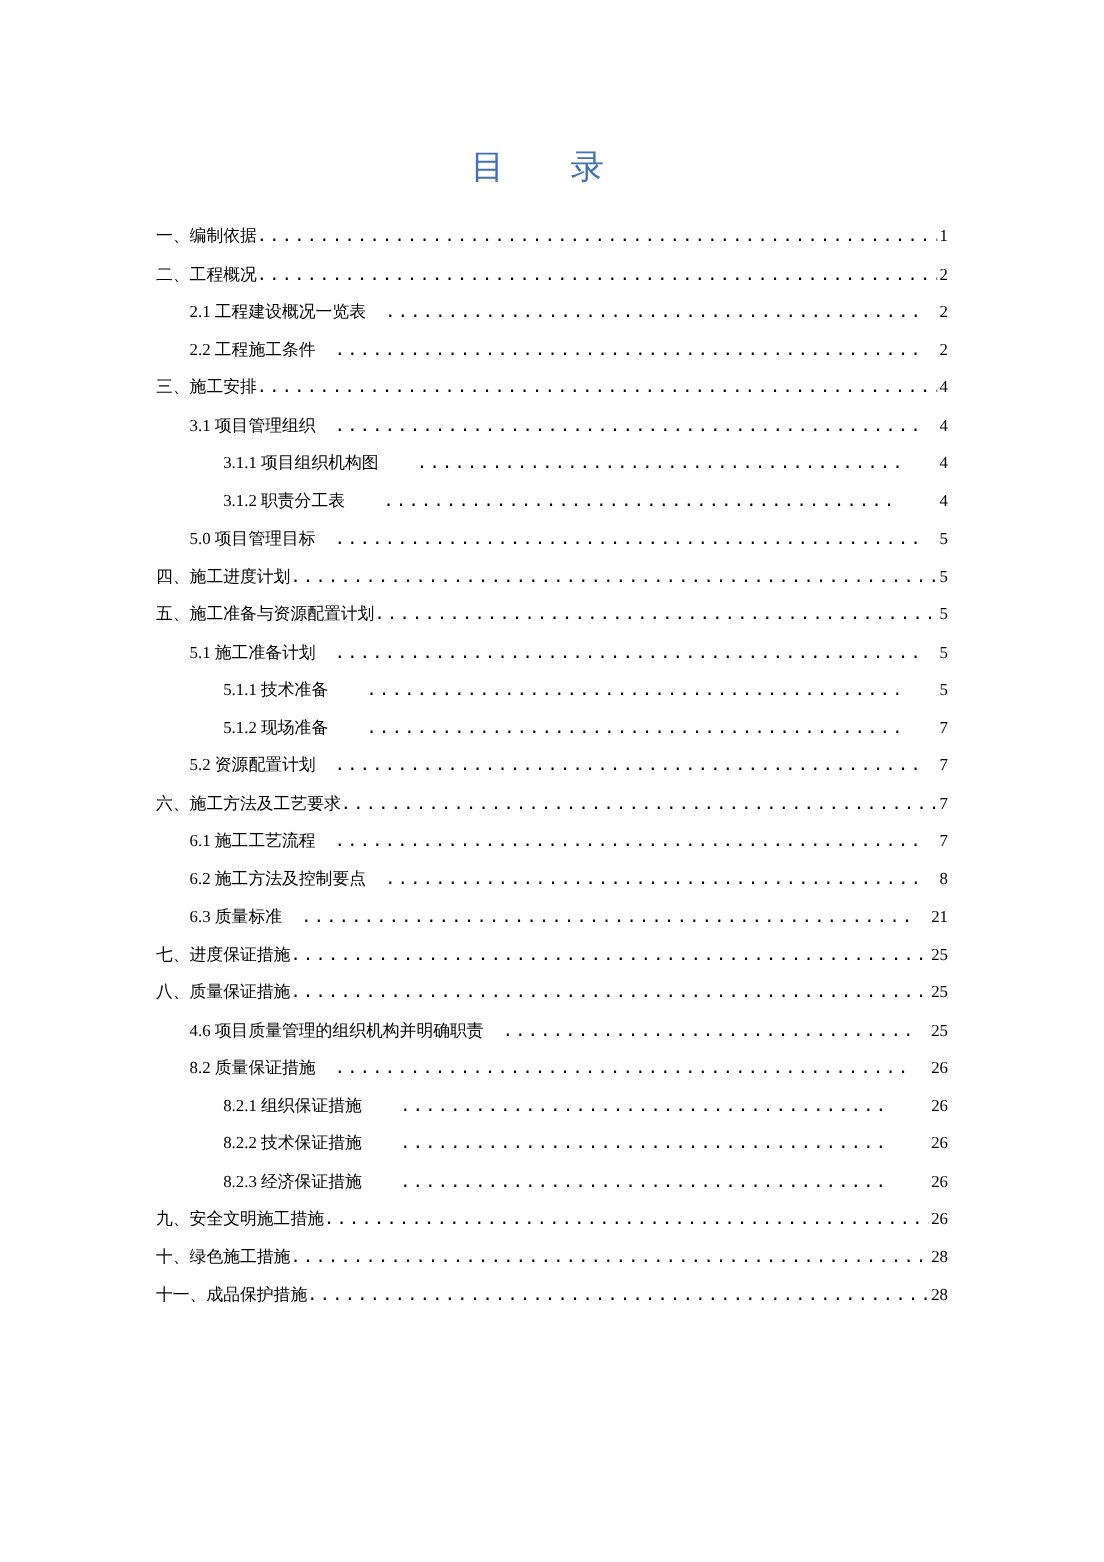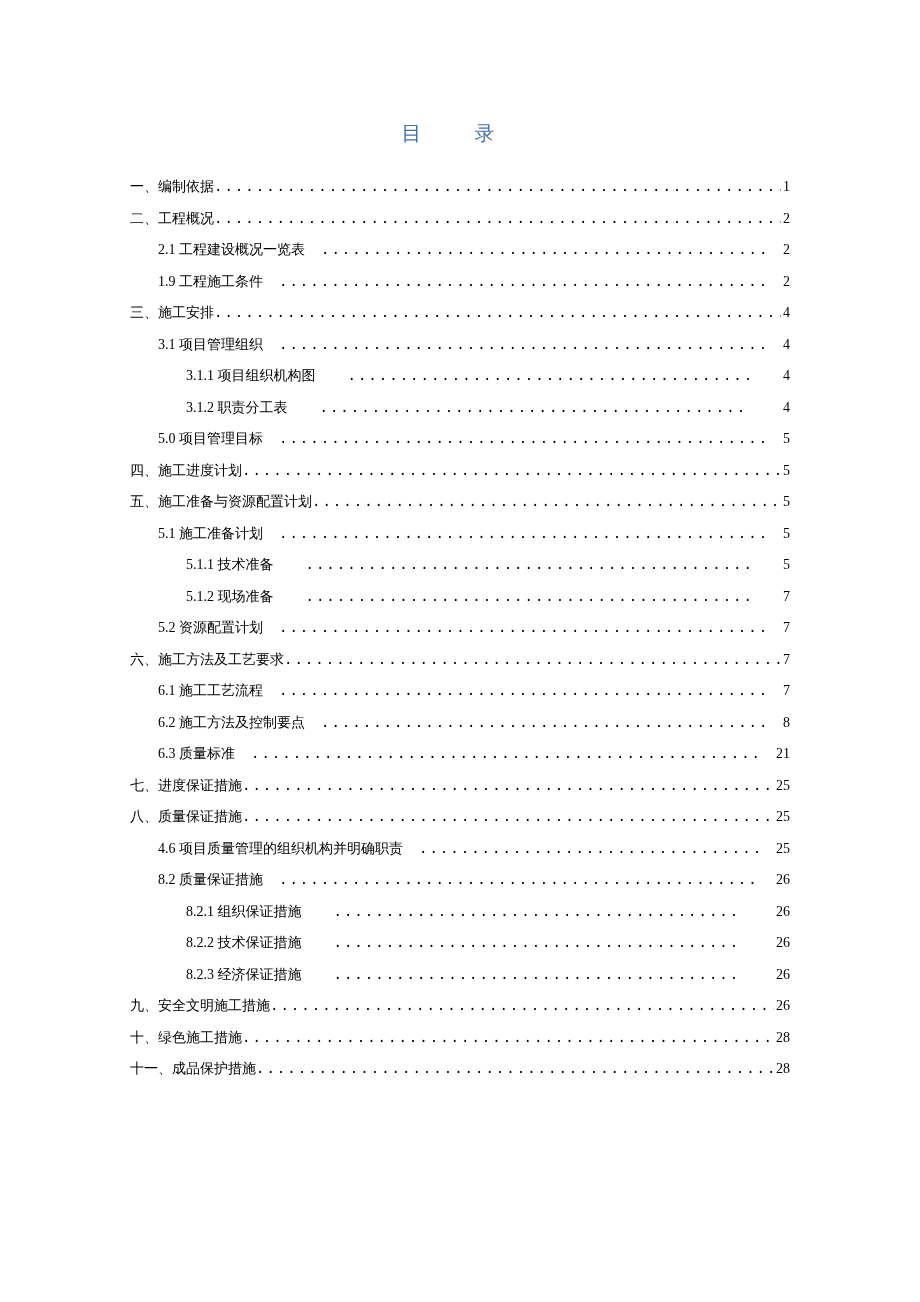--- a/index.html
+++ b/index.html
@@ -9,21 +9,21 @@
     }
     body {
       width: 920px;
       height: 1302px;
       background: #ffffff;
       font-family: "SimSun", "宋体", serif;
       padding: 120px 130px 0 130px;
     }
     .title {
       text-align: center;
-      font-size: 20px;
+      font-size: 28px;
       color: #4570b0;
       font-weight: normal;
       letter-spacing: 24px;
       margin-bottom: 24px;
       font-family: "SimSun", "宋体", serif;
     }
     .toc {
       font-size: 14px;
       line-height: 2.25;
       color: #000000;
@@ -68,21 +68,21 @@
       <span class="toc-label">二、工程概况</span>
       <span class="toc-dots"></span>
       <span class="toc-page">2</span>
     </div>
     <div class="toc-entry level-1">
       <span class="toc-label">2.1 工程建设概况一览表</span>
       <span class="toc-dots"></span>
       <span class="toc-page">2</span>
     </div>
     <div class="toc-entry level-1">
-      <span class="toc-label">1.9 工程施工条件</span>
+      <span class="toc-label">2.2 工程施工条件</span>
       <span class="toc-dots"></span>
       <span class="toc-page">2</span>
     </div>
     <div class="toc-entry level-0">
       <span class="toc-label">三、施工安排</span>
       <span class="toc-dots"></span>
       <span class="toc-page">4</span>
     </div>
     <div class="toc-entry level-1">
       <span class="toc-label">3.1 项目管理组织</span>

